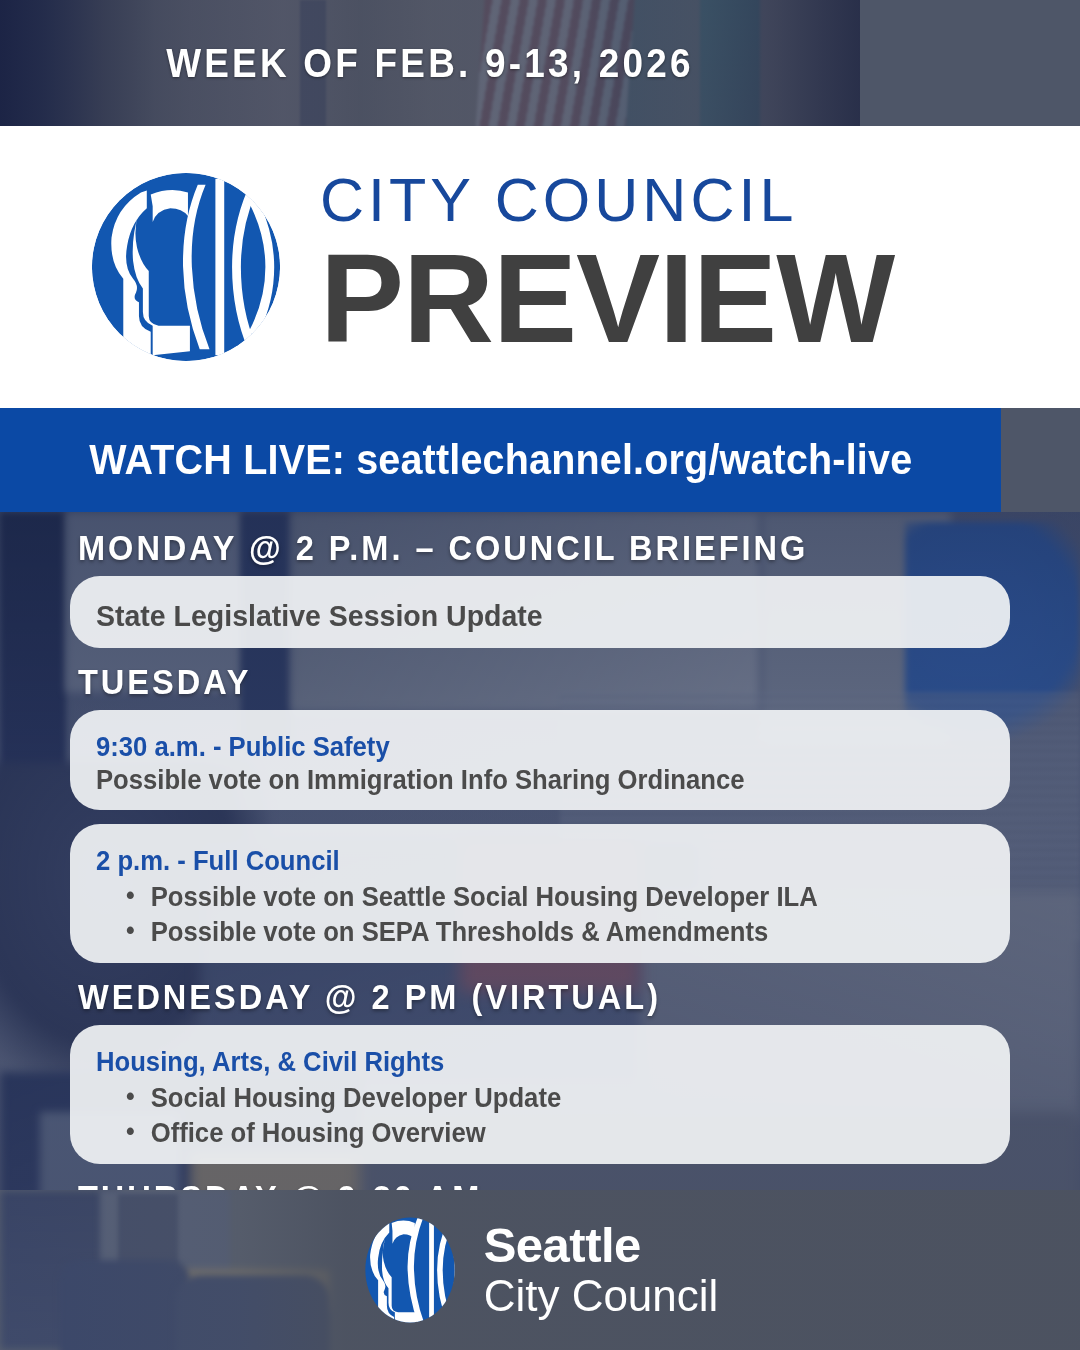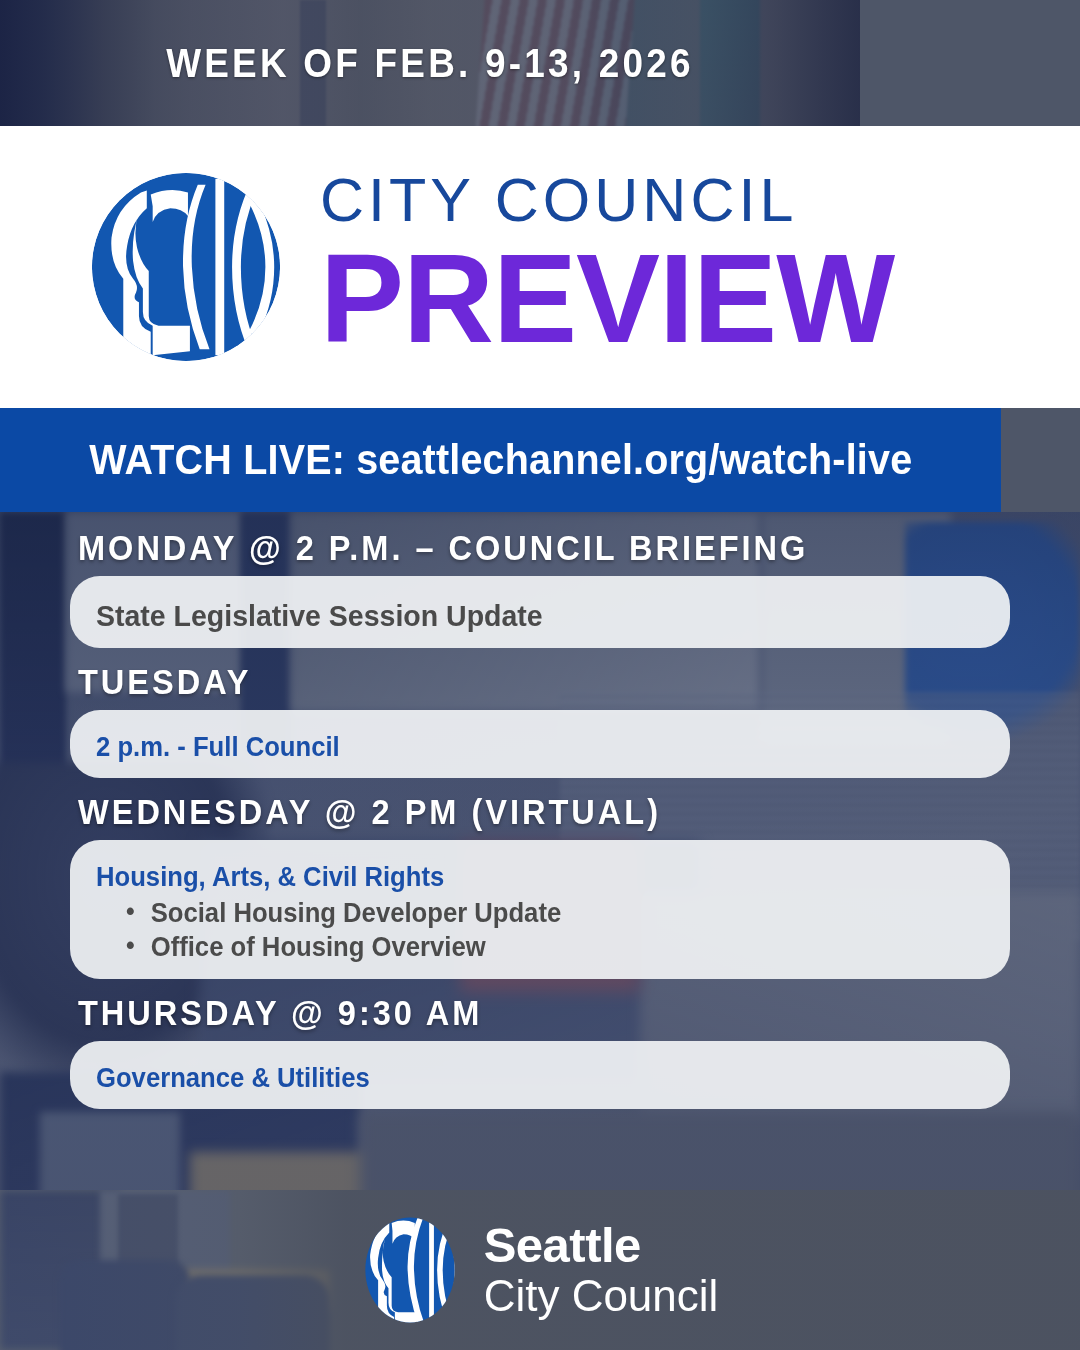--- a/index.html
+++ b/index.html
@@ -71,21 +71,21 @@
     position:relative; margin-left:88px;
     width:196px; height:196px; flex:0 0 auto;
   }
   .wordmark { margin-left:36px; }
   .wm-top {
     color:#17489c; font-size:61px; letter-spacing:4px;
     line-height:1.0; font-weight:400; white-space:nowrap;
     transform:scaleX(1.0);
   }
   .wm-bottom {
-    color:#6d28d9; font-size:126px; font-weight:bold; letter-spacing:-1px;
+    color:#404040; font-size:126px; font-weight:bold; letter-spacing:-1px;
     line-height:1.02; margin-top:4px; white-space:nowrap;
   }
 
   
   .watch-bar {
     position:absolute; left:0; top:408px; width:1001px; height:104px;
     background:#0b49a5;
     display:flex; align-items:center; justify-content:center;
   }
   .watch-bar span {
@@ -288,21 +288,29 @@
 
   <div class="sched">
 
     <div class="day-head">MONDAY @ 2 P.M. – COUNCIL BRIEFING</div>
     <div class="card">
       <div class="card-plain">State Legislative Session Update</div>
     </div>
 
     <div class="day-head">TUESDAY</div>
     <div class="card">
+      <div class="card-title">9:30 a.m. - Public Safety</div>
+      <div class="card-sub">Possible vote on Immigration Info Sharing Ordinance</div>
+    </div>
+    <div class="card">
       <div class="card-title">2 p.m. - Full Council</div>
+      <ul class="bullets">
+        <li>Possible vote on Seattle Social Housing Developer ILA</li>
+        <li>Possible vote on SEPA Thresholds &amp; Amendments</li>
+      </ul>
     </div>
 
     <div class="day-head">WEDNESDAY @ 2 PM (VIRTUAL)</div>
     <div class="card">
       <div class="card-title">Housing, Arts, &amp; Civil Rights</div>
       <ul class="bullets">
         <li>Social Housing Developer Update</li>
         <li>Office of Housing Overview</li>
       </ul>
     </div>

